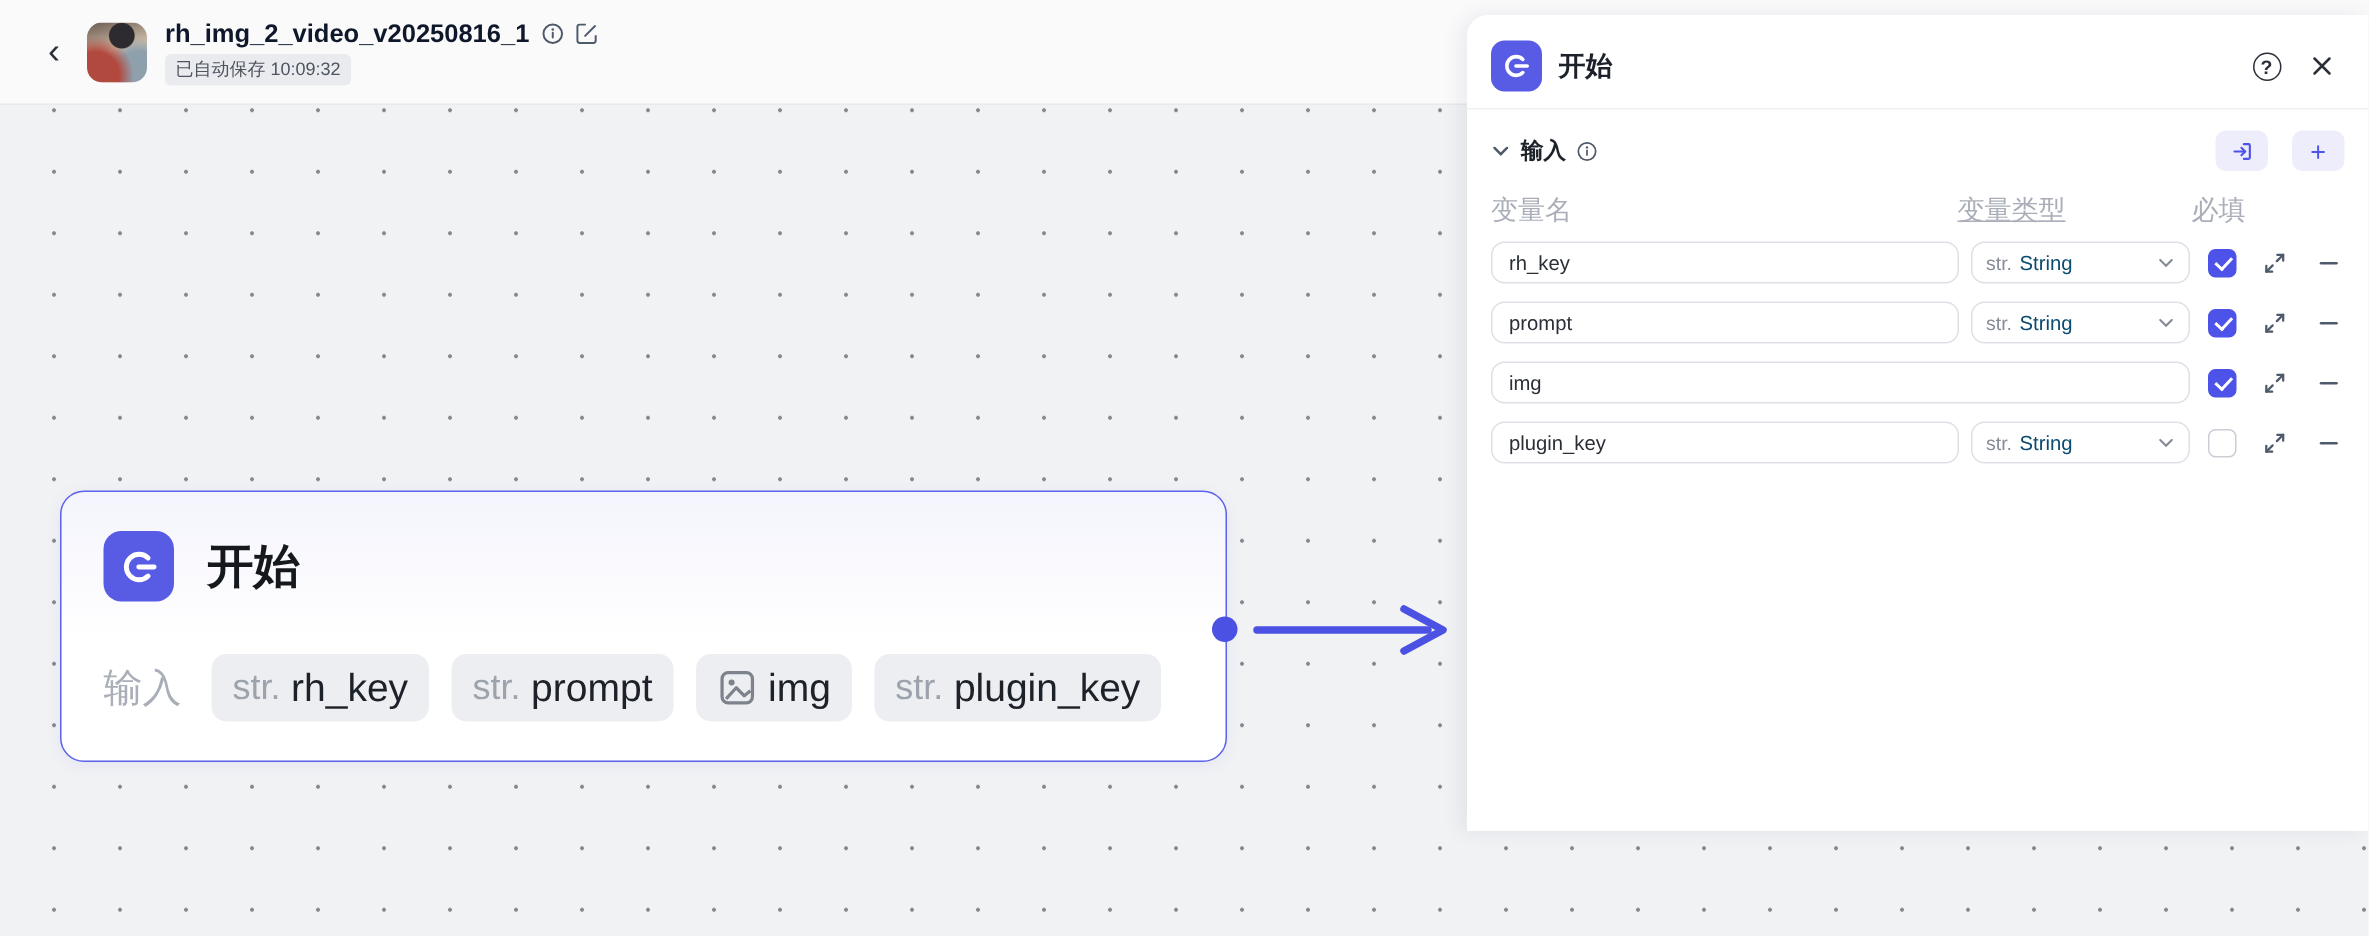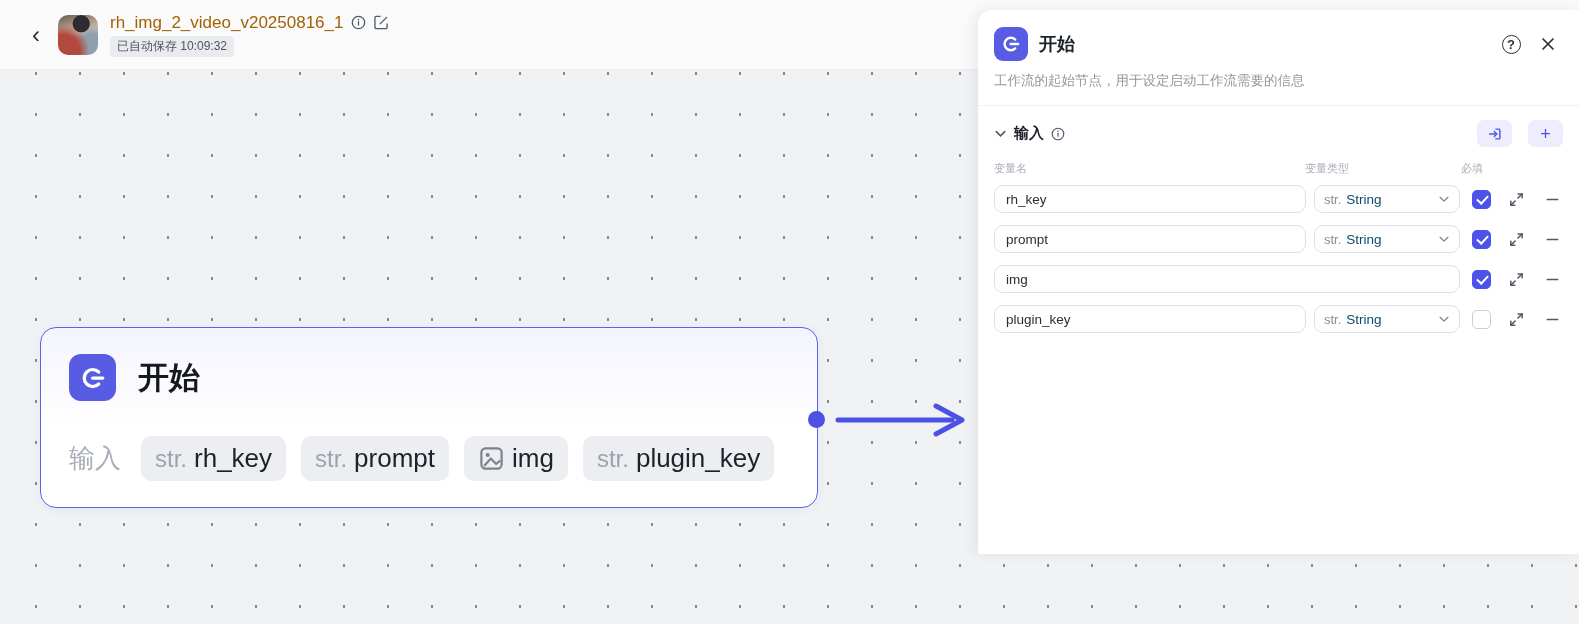--- a/index.html
+++ b/index.html
@@ -13,21 +13,21 @@
   .back { width:28px; height:28px; border:none; background:transparent; cursor:pointer;
           font-size:24px; color:#2a2f38; line-height:26px; margin-right:8px; }
   .avatar { width:40px; height:40px; border-radius:10px; margin-right:12px; flex:none;
             background:
               radial-gradient(circle at 58% 22%, #2d2a30 0 21%, rgba(45,42,48,0) 23%),
               radial-gradient(circle at 14% 88%, #b2493e 0 32%, rgba(178,73,62,0) 52%),
               radial-gradient(circle at 85% 80%, #8fa0ad 0 28%, rgba(143,160,173,0) 48%),
               linear-gradient(165deg,#6b5a50 0%,#cdbba6 45%,#e4d7c2 100%); }
   .title-block { display:flex; flex-direction:column; gap:3px; }
   .title-row { display:flex; align-items:center; gap:8px; }
-  .wf-title { font-size:17px; font-weight:400; color:#a16207; }
+  .wf-title { font-size:17px; font-weight:700; color:#0f172a; }
   .t-ico { color:#4e5969; display:inline-flex; }
   .autosave { align-self:flex-start; background:#eaebee; color:#4e5560; font-size:12px;
               border-radius:4px; padding:2px 7px; }
   .topbar-right { margin-left:auto; display:flex; align-items:center; gap:16px; }
   .flat-ico { width:30px; height:30px; border:none; background:transparent; cursor:pointer;
               display:flex; align-items:center; justify-content:center; color:#2a2f38; }
   .soft-btn { position:relative; width:36px; height:34px; border:none; border-radius:8px;
               background:#f0f1f3; cursor:pointer; display:flex; align-items:center;
               justify-content:center; color:#2a2f38; }
   .presence-badge { position:absolute; top:-5px; right:-5px; width:15px; height:13px;
@@ -82,23 +82,23 @@
   .p-divider { border:none; border-top:1px solid #f0f1f3; }
   .section-row { display:flex; align-items:center; padding:14px 16px 12px; gap:7px; }
   .section-label { font-size:15px; font-weight:700; color:#1d2129; }
   .sec-chev, .sec-info { color:#4e5969; display:inline-flex; }
   .section-row .spacer { flex:1; }
   .lav-btn { width:35px; height:27px; border:none; border-radius:7px; background:#ededfb;
              color:#4d53e8; cursor:pointer; display:flex; align-items:center; justify-content:center; }
   .lav-btn + .lav-btn { margin-left:9px; }
   .plus-glyph { font-size:18px; line-height:1; font-weight:400; }
 
-  .cols { display:flex; padding:2px 16px 9px; font-size:11px; color:#a9aeb8; }
+  .cols { display:flex; padding:2px 16px 9px; font-size:18px; color:#a9aeb8; }
   .col-name { flex:1; }
-  .col-type { width:146px; margin-left:24px; }
+  .col-type { width:146px; margin-left:24px;text-decoration:underline; }
   .col-req { width:102px; margin-left:10px; }
 
   .rows { padding:0 16px; }
   .vrow { display:flex; align-items:center; margin-bottom:12px; }
   .vname { flex:1; height:28px; border:1px solid #dde0e6; border-radius:9px; padding:0 11px;
            font-size:13.5px; color:#2a2e36; background:#fff; outline:none;
            font-family:"Liberation Sans","DejaVu Sans",sans-serif; }
   .vselect { width:146px; height:28px; margin-left:8px; border:1px solid #dde0e6; border-radius:9px;
              background:#fff; display:flex; align-items:center; padding:0 9px; cursor:pointer; gap:5px; }
   .vprefix { font-size:13px; color:#878d98; }
@@ -234,21 +234,20 @@
       <span class="spacer"></span>
       <button class="round-ico">
           <span class="help-circle">?</span>
         </button>
       <button class="round-ico">
         <svg width="16" height="16" viewBox="0 0 16 16" stroke="currentColor" stroke-width="1.7" stroke-linecap="round">
             <path d="M3 3l10 10M13 3 3 13"></path>
           </svg>
       </button>
     </div>
-    <div class="p-desc">工作流的起始节点，用于设定启动工作流需要的信息</div>
     <hr class="p-divider">
 
     <div class="section-row">
       <span class="sec-chev">
         <svg width="13" height="13" viewBox="0 0 14 14" fill="none" stroke="currentColor" stroke-width="1.8" stroke-linecap="round">
             <path d="M2.5 5 7 9.5 11.5 5"></path>
           </svg>
       </span>
       <span class="section-label">输入</span>
       <span class="sec-info">

